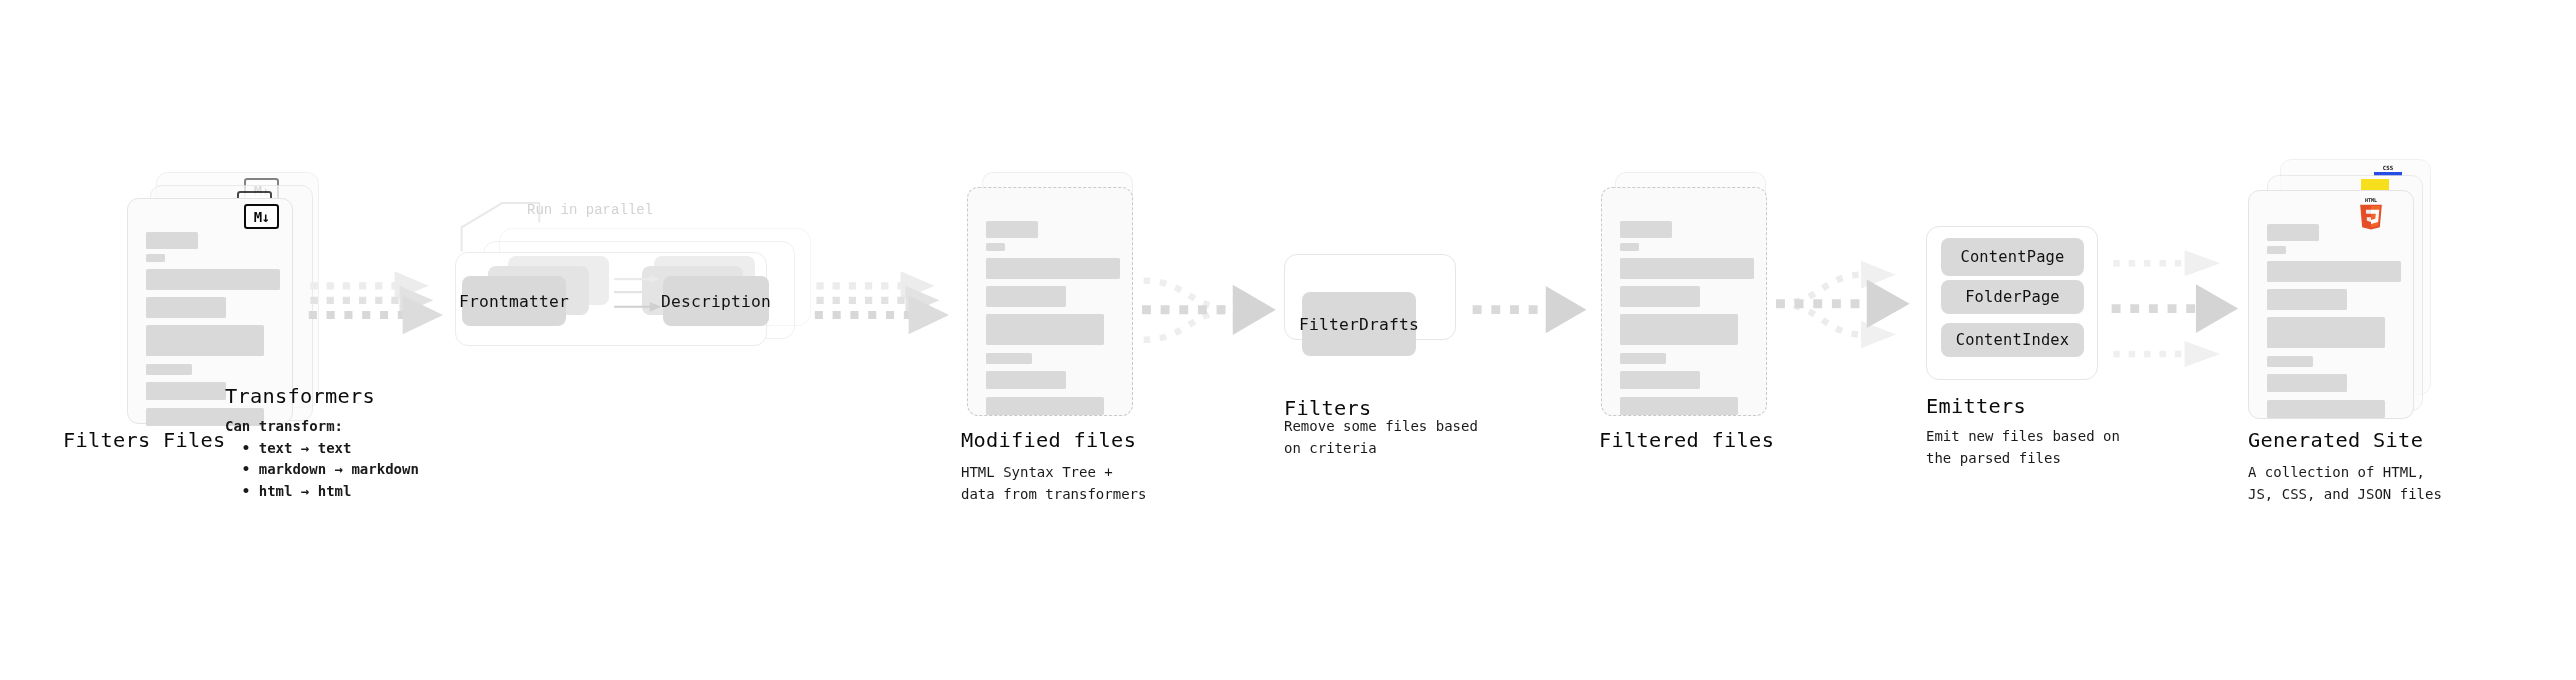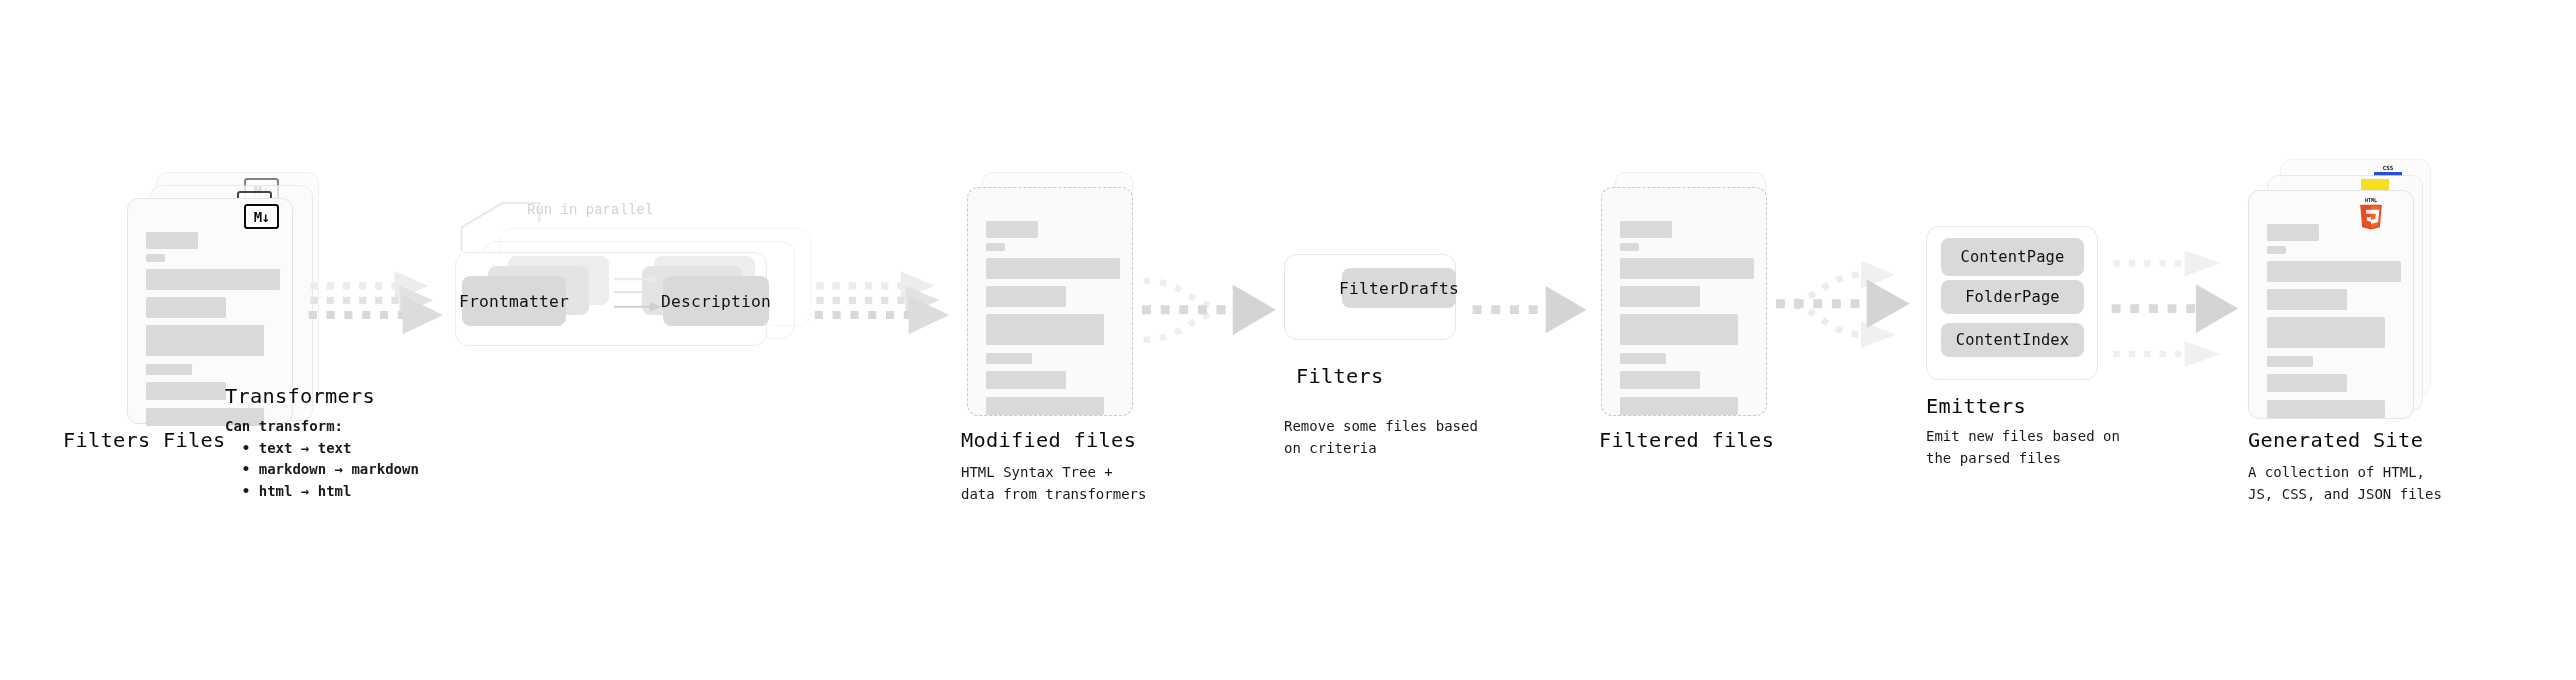--- a/index.html
+++ b/index.html
@@ -210,22 +210,22 @@
     <g fill="none" stroke-width="8" stroke-dasharray="8 12">
       <path d="M2 45 C 55 45, 60 80, 112 80" stroke="#eeeeee"></path>
       <path d="M2 118 C 55 118, 60 82, 112 82" stroke="#eeeeee"></path>
       <path d="M0 81 H120" stroke="#d9d9d9" stroke-dasharray="11 12" stroke-width="11"></path>
     </g>
     <polygon points="112,50 165,81 112,112" fill="#d4d4d4"></polygon>
   </svg>
 
   <div>
     <div class="gbox" style="left:1284px;top:254px;width:172px;height:86px;"></div>
-    <div class="chip" style="left:1302px;top:268px;width:114px;height:40px;margin-left:40px;">FilterDrafts</div>
-    <div class="title" style="left:1284px;top:364px;margin-left:12px;">Filters</div>
+    <div class="chip" style="left:1302px;top:292px;width:114px;height:64px;">FilterDrafts</div>
+    <div class="title" style="left:1284px;top:396px;">Filters</div>
     <div class="sub" style="left:1284px;top:416px;">Remove some files based
 on criteria</div>
   </div>
 
   <svg class="arrowsvg" style="left:1471px;top:286px;" width="130" height="57" viewBox="0 0 160 70">
     <g stroke="#d9d9d9" stroke-width="11" stroke-dasharray="11 12" fill="none">
       <path d="M2 29 H96"></path>
     </g>
     <polygon points="92,0 142,29 92,58" fill="#d4d4d4"></polygon>
   </svg>

